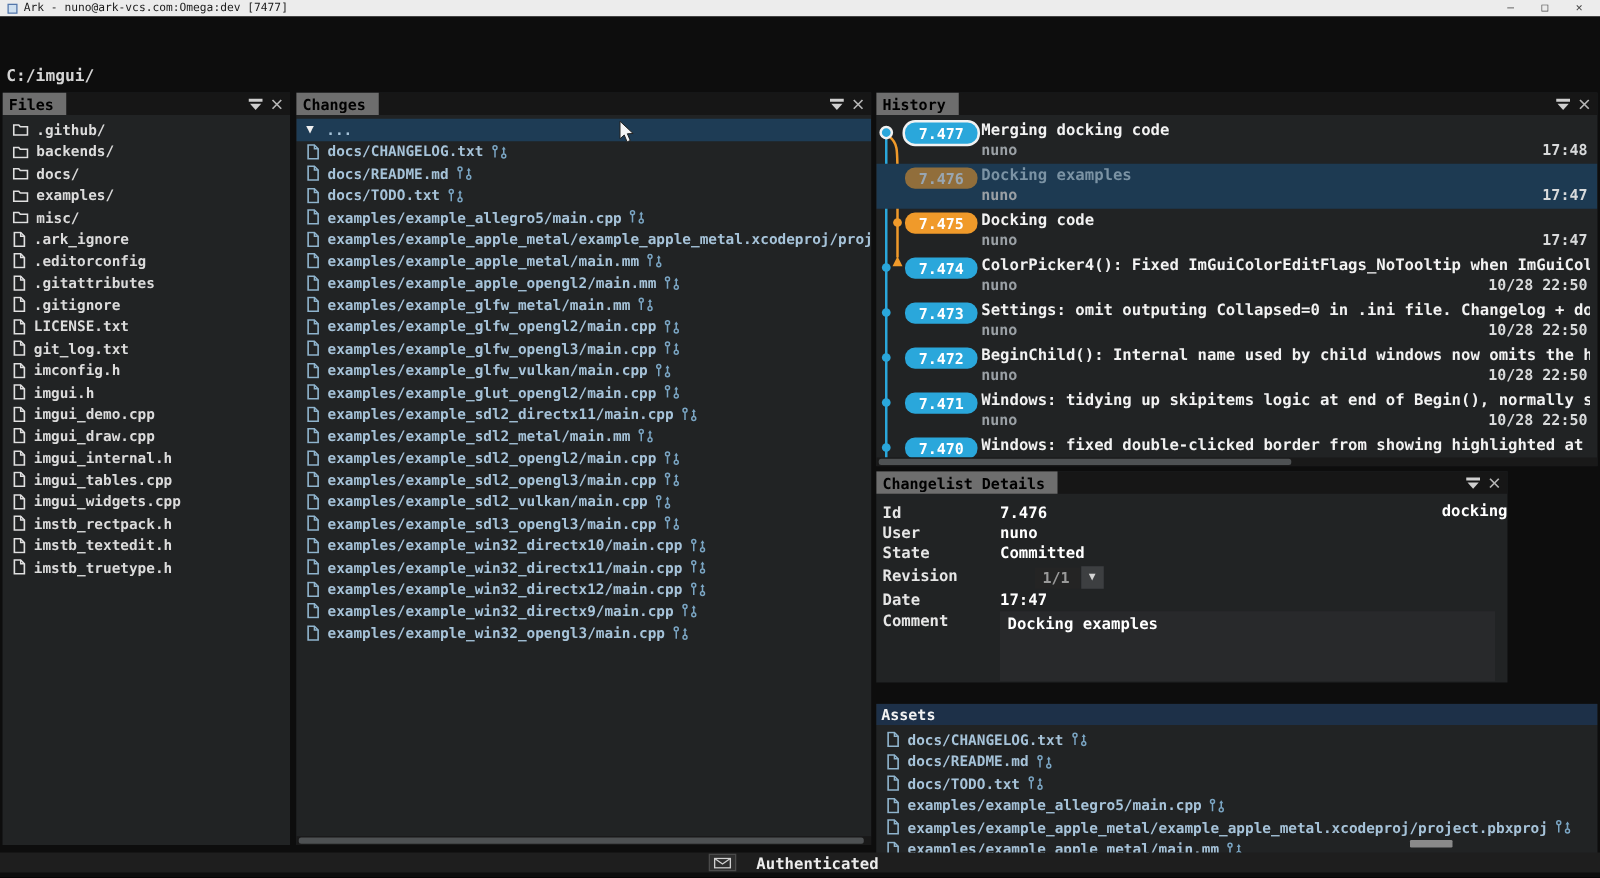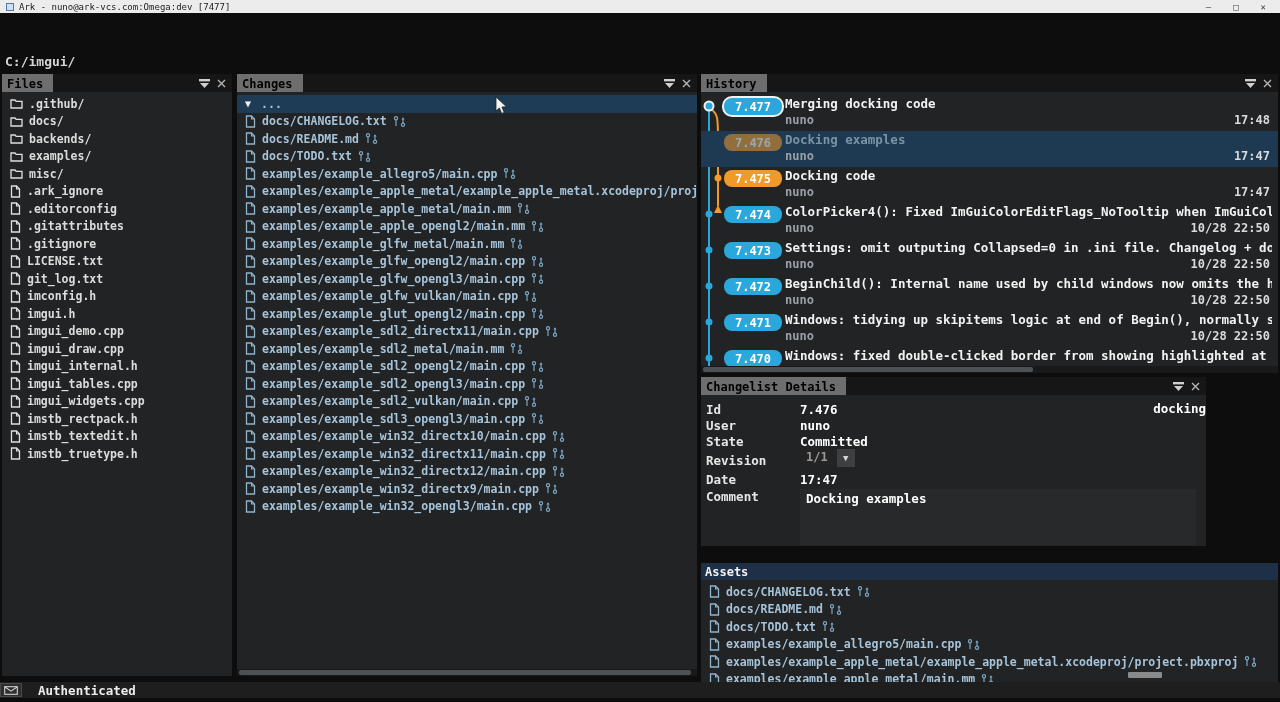--- a/index.html
+++ b/index.html
@@ -64,36 +64,36 @@
   .h-user { position:absolute; left:84px; top:18px; font-size:12px; color:#9aa0a5; }
   .h-time { position:absolute; right:8px; top:18px; font-size:12px; color:#d8dadb; }
   #hist-graph { position:absolute; left:0; top:3px; }
 
   
   .details-body { flex:1; padding:6px 6px 0 5px; position:relative; font-size:12.5px; }
   .field { display:flex; height:16px; align-items:center; margin-bottom:0; }
   .f-label { width:94px; color:#e6e6e6; flex:none; }
   .f-value { color:#ffffff; }
   .branch-tag { position:absolute; right:0; top:6px; color:#fff; }
-  .rev-wrap { display:flex; align-items:flex-start; height:22px; }
+  .rev-wrap { display:flex; align-items:flex-end; height:22px;margin-left:28px; }
   .rev-box { background:#242424; color:#9a9a9a; padding:1px 8px 2px 6px; font-size:12px; }
   .rev-btn { background:#3d3f41; width:18px; height:18px; display:flex; align-items:center;
     justify-content:center; color:#d5d5d5; font-size:9px; margin-left:1px; }
   .field.tall { height:22px; }
   .comment-row { display:flex; margin-top:2px; }
   .comment-box { flex:1; height:56px; background:#28292b; color:#fff; padding:2px 6px;
     margin-right:4px; font-size:12.5px; }
 
   
   .assets-header { height:17px; min-height:17px; background:#1d3048; color:#f2f2f2;
     font-size:12px; display:flex; align-items:center; padding-left:4px; }
 
   
   .statusbar { position:absolute; left:0; top:682px; width:1280px; height:16px; background:#1e1e1e;
-    display:flex; align-items:center; justify-content:flex-start; gap:16px; padding-right:10px; }
+    display:flex; align-items:center; justify-content:center; gap:16px; padding-right:10px; }
   .status-text { color:#ececec; font-size:12.5px; }
   .mail-box { width:22px; height:14px; background:#2e2e2e; border:1px solid #4a4a4a;
     display:flex; align-items:center; justify-content:center; }
 
   .cursor { position:absolute; z-index:50; pointer-events:none; }
 </style>
 </head>
 <body>
 
 <div id="stage">
@@ -137,27 +137,27 @@
         <div class="row">
           <svg width="13" height="11" viewBox="0 0 13 11">
             <path d="M1 2 H5 L6.2 3.4 H12 V10 H1 Z" fill="none" stroke="#e0e0e0" stroke-width="1.3"></path>
           </svg>
           <span>.github/</span>
         </div>
         <div class="row">
           <svg width="13" height="11" viewBox="0 0 13 11">
             <path d="M1 2 H5 L6.2 3.4 H12 V10 H1 Z" fill="none" stroke="#e0e0e0" stroke-width="1.3"></path>
           </svg>
-          <span>docs/</span>
+          <span>backends/</span>
         </div>
         <div class="row">
           <svg width="13" height="11" viewBox="0 0 13 11">
             <path d="M1 2 H5 L6.2 3.4 H12 V10 H1 Z" fill="none" stroke="#e0e0e0" stroke-width="1.3"></path>
           </svg>
-          <span>backends/</span>
+          <span>docs/</span>
         </div>
         <div class="row">
           <svg width="13" height="11" viewBox="0 0 13 11">
             <path d="M1 2 H5 L6.2 3.4 H12 V10 H1 Z" fill="none" stroke="#e0e0e0" stroke-width="1.3"></path>
           </svg>
           <span>examples/</span>
         </div>
         <div class="row">
           <svg width="13" height="11" viewBox="0 0 13 11">
             <path d="M1 2 H5 L6.2 3.4 H12 V10 H1 Z" fill="none" stroke="#e0e0e0" stroke-width="1.3"></path>

